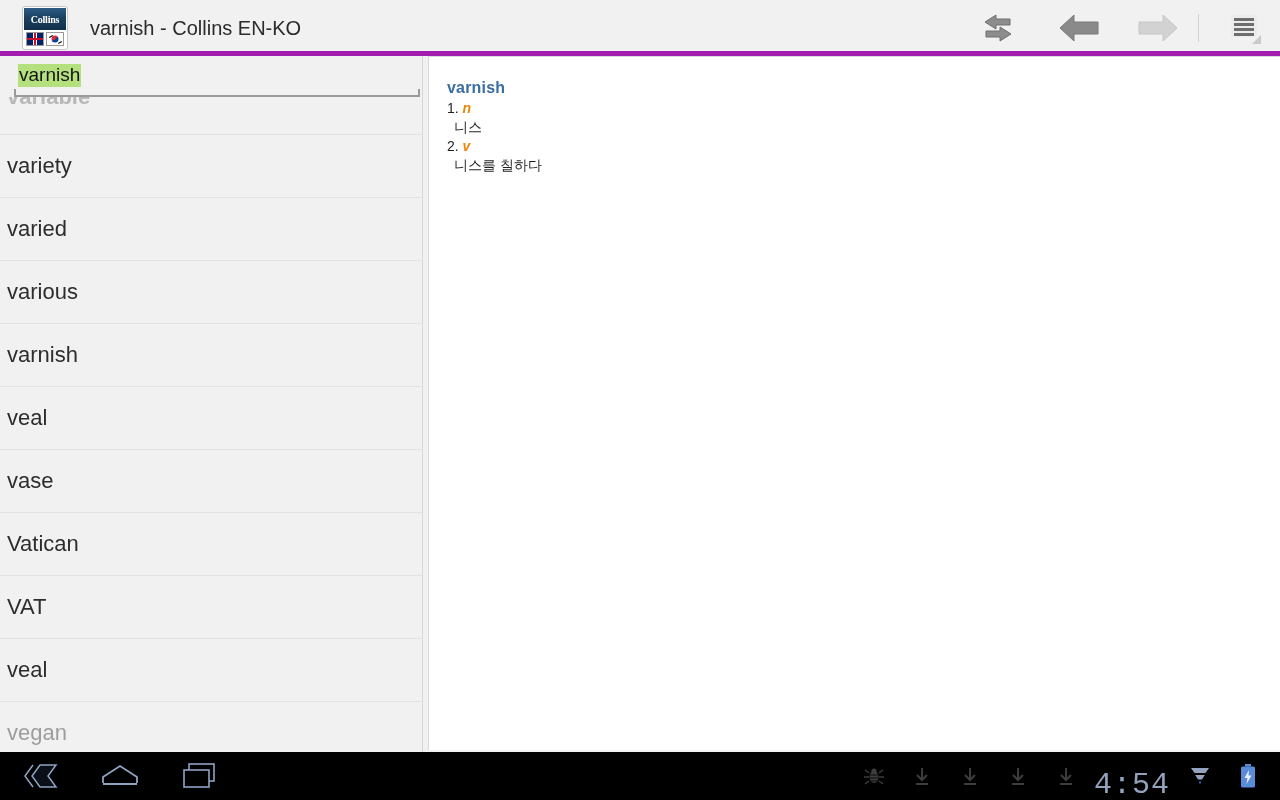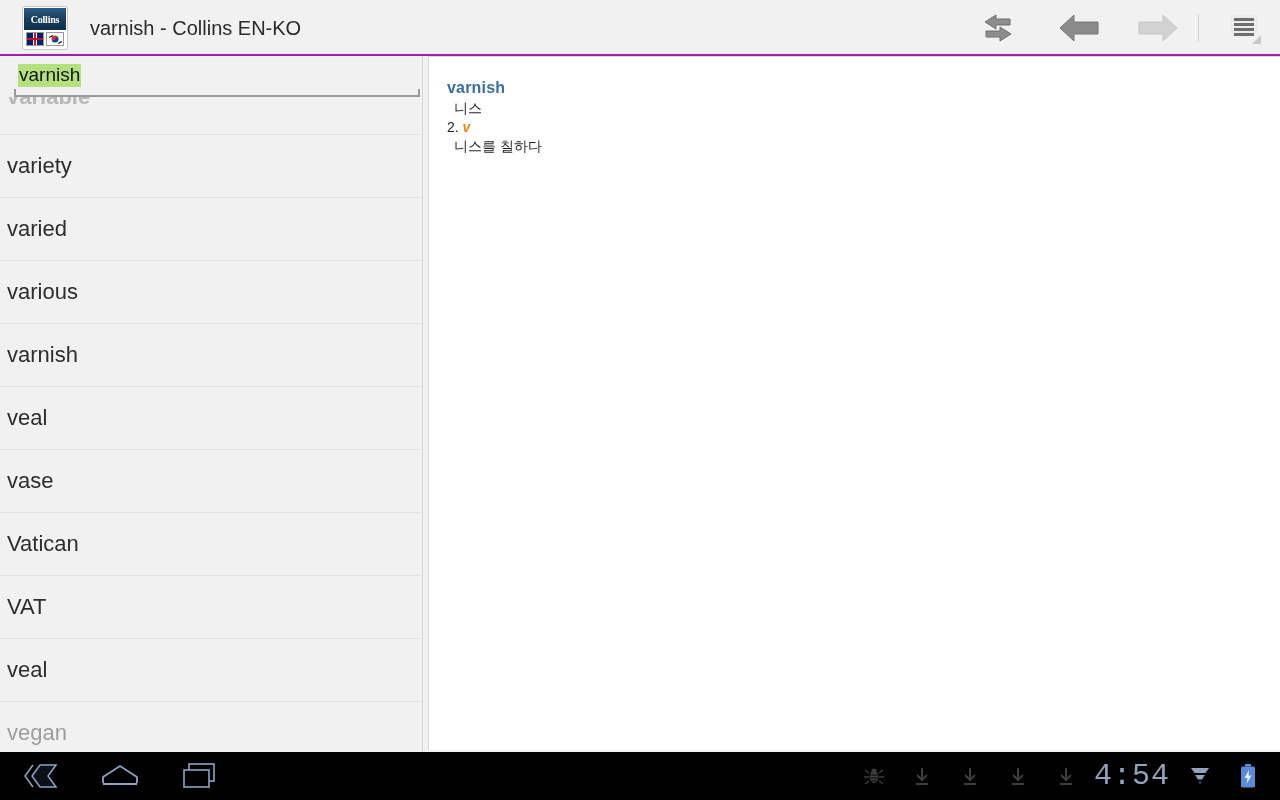--- a/index.html
+++ b/index.html
@@ -9,21 +9,21 @@
     font-family:"Liberation Sans", sans-serif;
     overflow:hidden;
   }
 
   #app { position:relative; width:1280px; height:800px; }
 
   
   .titlebar {
     position:absolute; left:0; top:0; width:1280px; height:56px;
     background:#f1f1f1;
-    border-bottom:2px solid #a21caf;
+    border-bottom:5px solid #a21caf;
   }
   .app-icon {
     position:absolute; left:22px; top:6px; width:46px; height:44px;
     border:1px solid #c8c8c8; border-radius:3px;
     background:#ffffff; overflow:hidden;
   }
   .icon-top {
     position:absolute; left:1px; top:1px; right:1px; height:22px;
     background:linear-gradient(180deg,#2d5d86 0%,#19405f 45%,#10304a 100%);
     display:flex; align-items:center; justify-content:center;
@@ -143,21 +143,21 @@
 
   
   .navbar {
     position:absolute; left:0; top:752px; width:1280px; height:48px;
     background:#000000;
   }
   .nav-left { position:absolute; left:0; top:0; height:48px; display:flex; align-items:center; }
   .nav-btn { width:80px; height:48px; display:flex; align-items:center; justify-content:center; }
   .nav-right {
     position:absolute; right:8px; top:0; height:48px;
-    display:flex; align-items:center; gap:0px;
+    display:flex; align-items:flex-end; gap:0px;
   }
   .sys-icon { width:48px; height:48px; display:flex; align-items:center; justify-content:center; }
   .clock {
     font-family:"Liberation Mono", monospace;
     font-size:30px; color:#93a3bd; letter-spacing:1px;
     padding:0 6px 0 4px; line-height:30px;
   }
 </style>
 </head>
 <body>
@@ -259,20 +259,24 @@
           <span>vegan</span>
         </div>
       </div>
   </div>
 
   <div class="pane-divider"></div>
 
   <div class="def-pane">
     <div class="def-head">varnish</div>
 
+    <div class="def-line">
+      <span>1.</span>
+      <span class="def-pos">n</span>
+    </div>
     <div class="def-trans">니스</div>
 
     <div class="def-line">
       <span>2.</span>
       <span class="def-pos">v</span>
     </div>
     <div class="def-trans">니스를 칠하다</div>
   </div>
 
   <div class="navbar">

